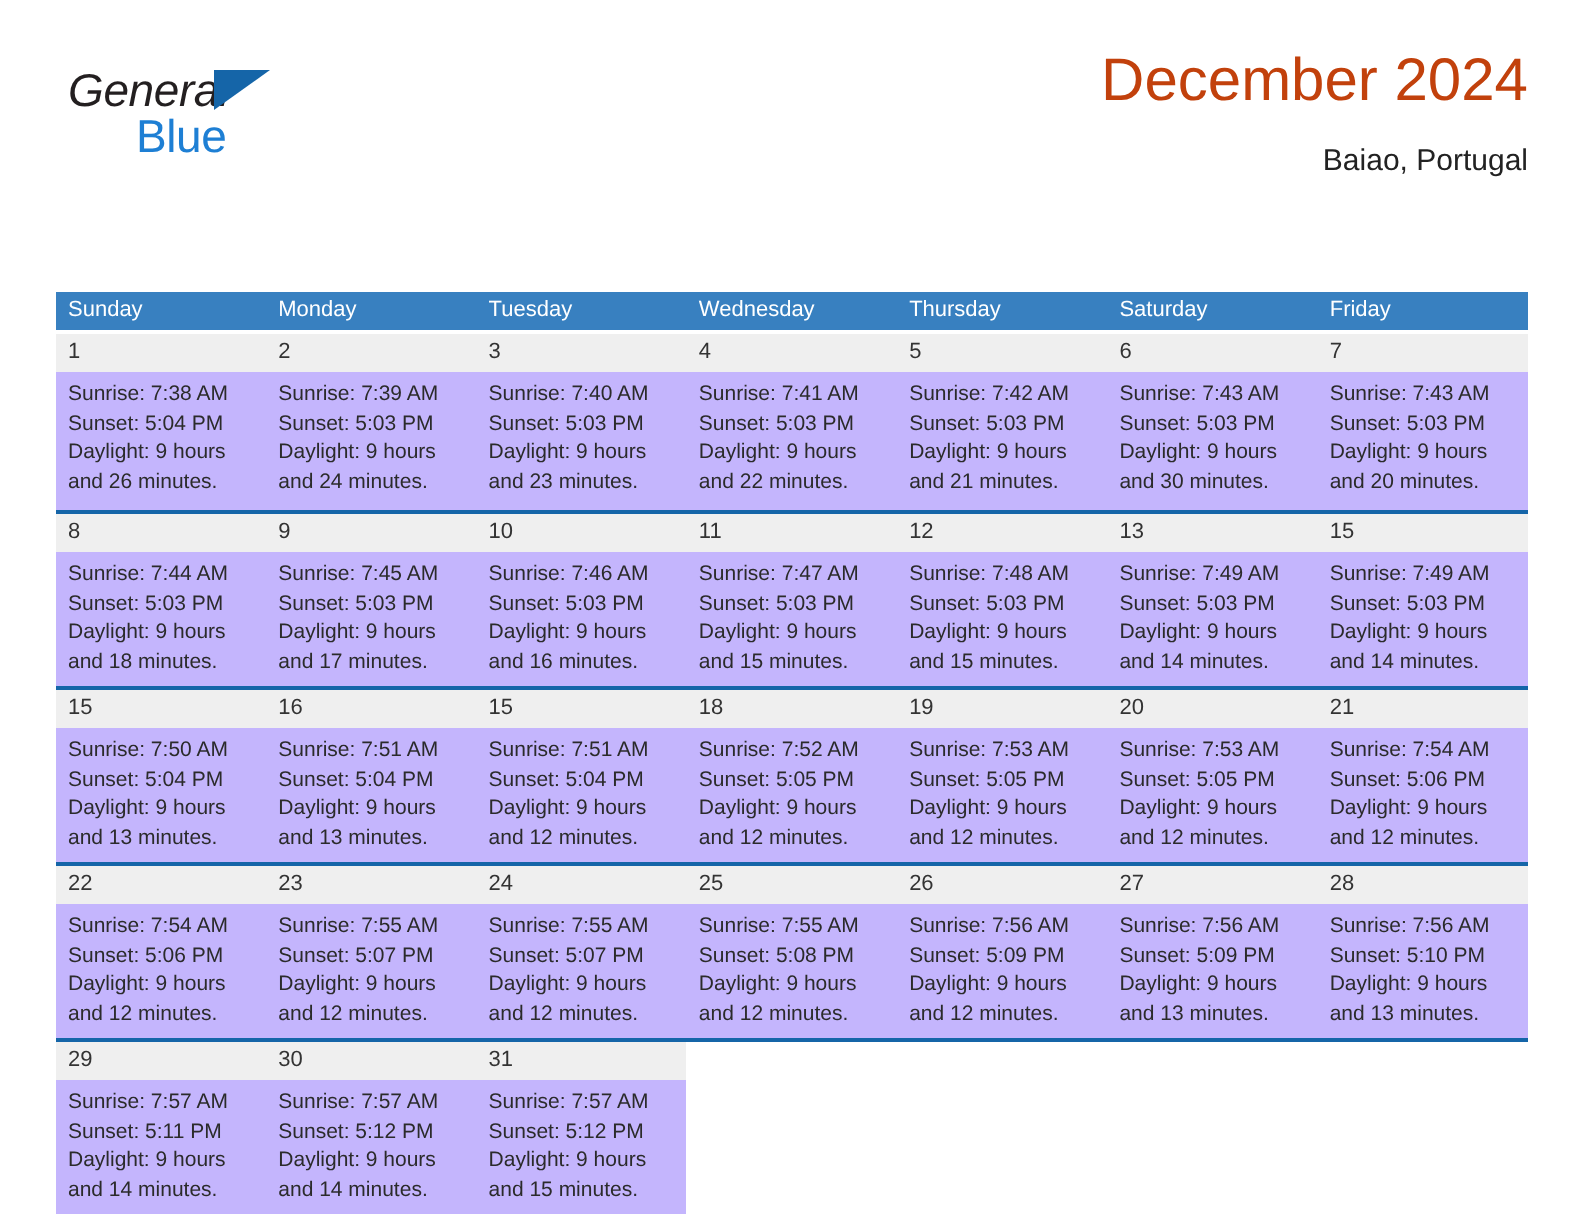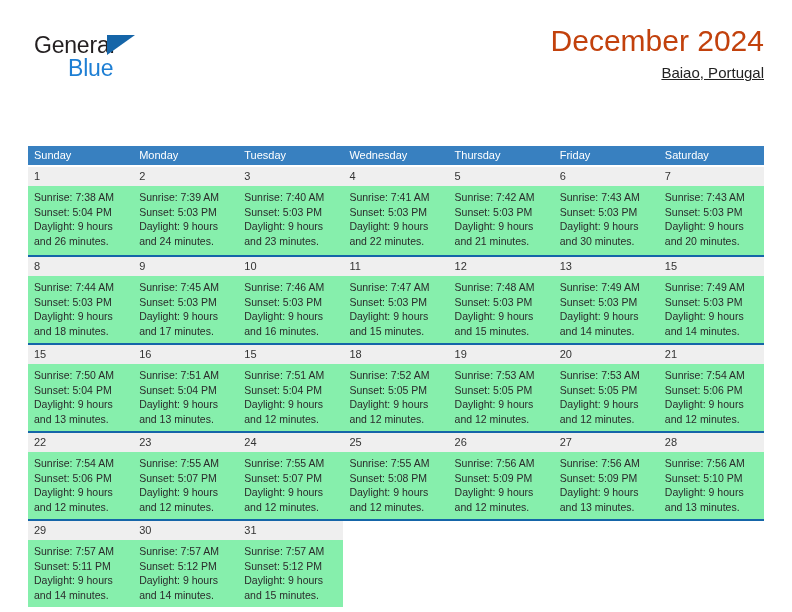--- a/index.html
+++ b/index.html
@@ -39,20 +39,21 @@
     height: 58px;
   }
   .logo-general {
     position: absolute;
     left: 0;
     top: 0;
     font-size: 23px;
     letter-spacing: -0.2px;
     color: #231f20;
     font-family: "Liberation Sans", sans-serif;
+    font-style: italic;
   }
   .logo-triangle {
     position: absolute;
     left: 73px;
     top: 3px;
     width: 0;
     height: 0;
     border-left: 28px solid #1565a8;
     border-bottom: 20px solid transparent;
   }
@@ -75,23 +76,22 @@
   .cal-title {
     font-size: 30px;
     color: #c2410c;
     line-height: 38px;
     white-space: nowrap;
   }
   .cal-subtitle {
     font-size: 15px;
     color: #222222;
     line-height: 22px;
-    margin-top: 2px;
+    margin-top: 10px;
     white-space: nowrap;
-    text-decoration: underline;
   }
 
   
   .calendar {
     position: absolute;
     left: 28px;
     top: 104px;
     width: 736px;
     margin-top: 42px;
   }
@@ -137,21 +137,21 @@
     font-size: 11px;
     color: #333333;
     line-height: 19px;
     padding-left: 6px;
     box-sizing: border-box;
     white-space: nowrap;
   }
 
   .day-body {
     flex: 1 1 auto;
-    background: #86efac;
+    background: #c4b5fd;
     padding: 4px 6px 0 6px;
     box-sizing: border-box;
   }
   .day-line {
     font-size: 10.5px;
     line-height: 14.5px;
     color: #2b2b2b;
     white-space: nowrap;
   }
 
@@ -183,22 +183,22 @@
   </div>
 
   <div class="calendar">
 
     <div class="weekday-row">
       <div class="weekday-cell">Sunday</div>
       <div class="weekday-cell">Monday</div>
       <div class="weekday-cell">Tuesday</div>
       <div class="weekday-cell">Wednesday</div>
       <div class="weekday-cell">Thursday</div>
+      <div class="weekday-cell">Saturday</div>
       <div class="weekday-cell">Friday</div>
-      <div class="weekday-cell">Saturday</div>
     </div>
 
     <div class="week-row first">
       <div class="day-cell">
         <div class="day-number">1</div>
         <div class="day-body">
           <div class="day-line">Sunrise: 7:38 AM</div>
           <div class="day-line">Sunset: 5:04 PM</div>
           <div class="day-line">Daylight: 9 hours</div>
           <div class="day-line">and 26 minutes.</div>

